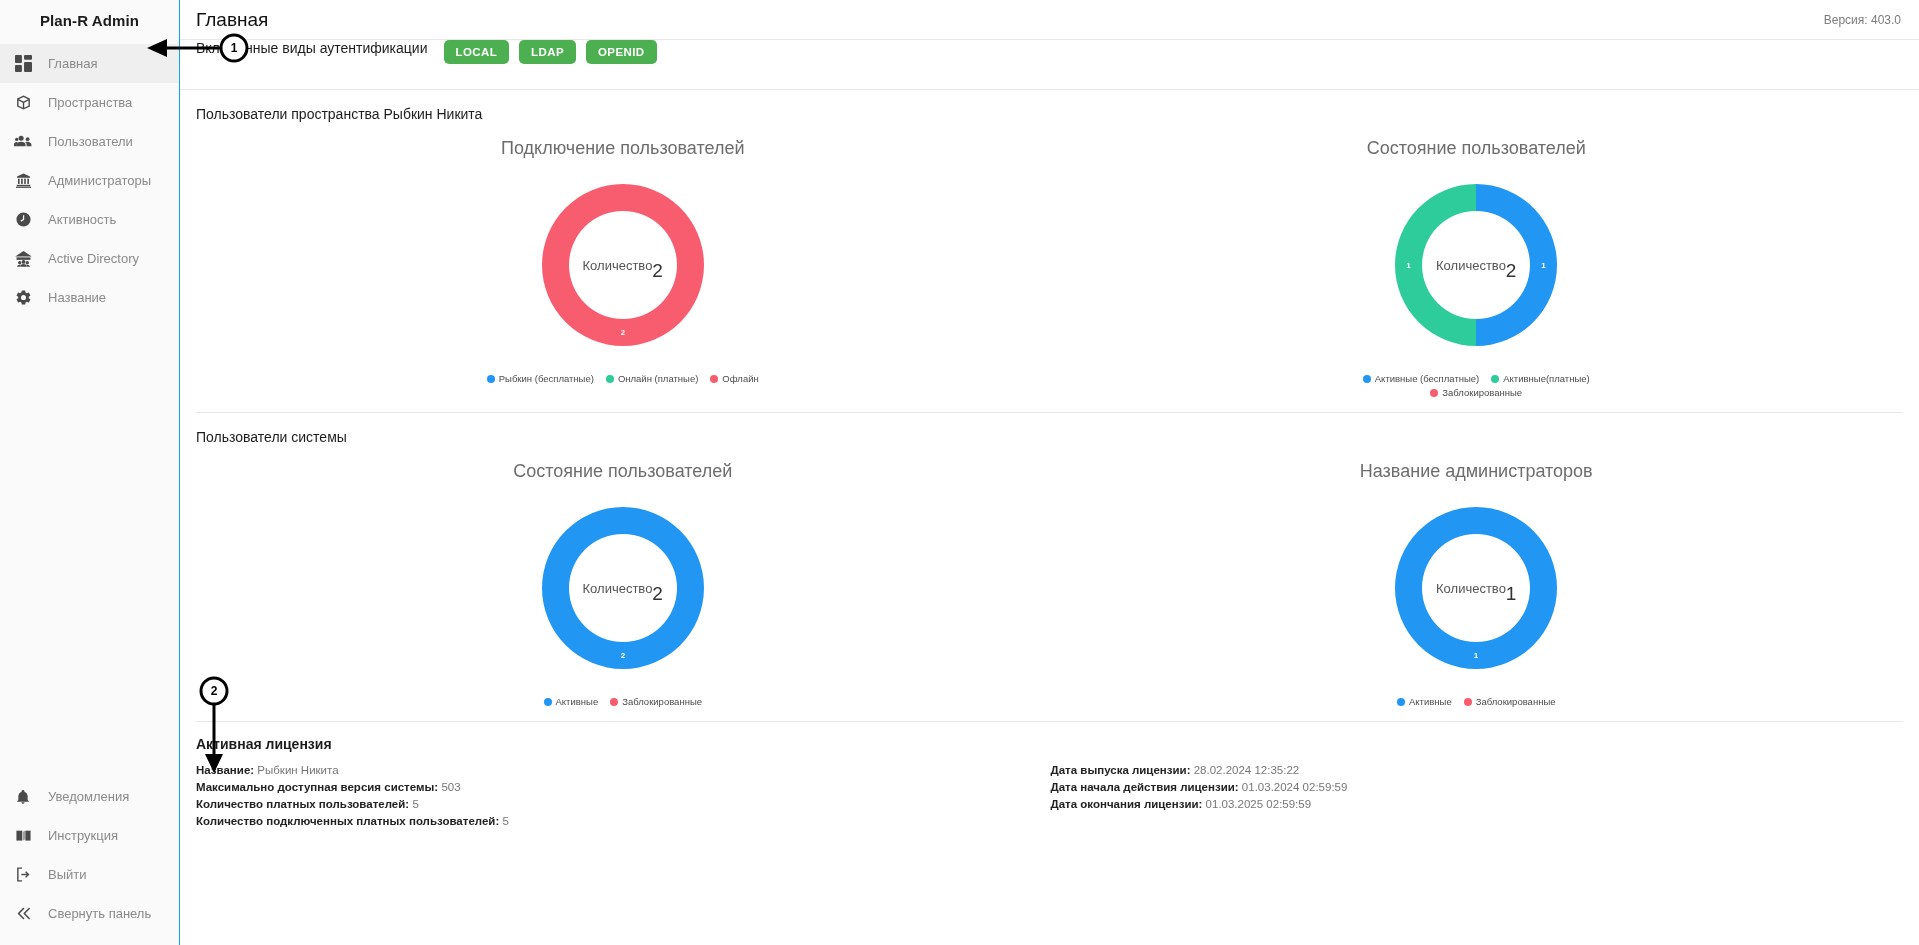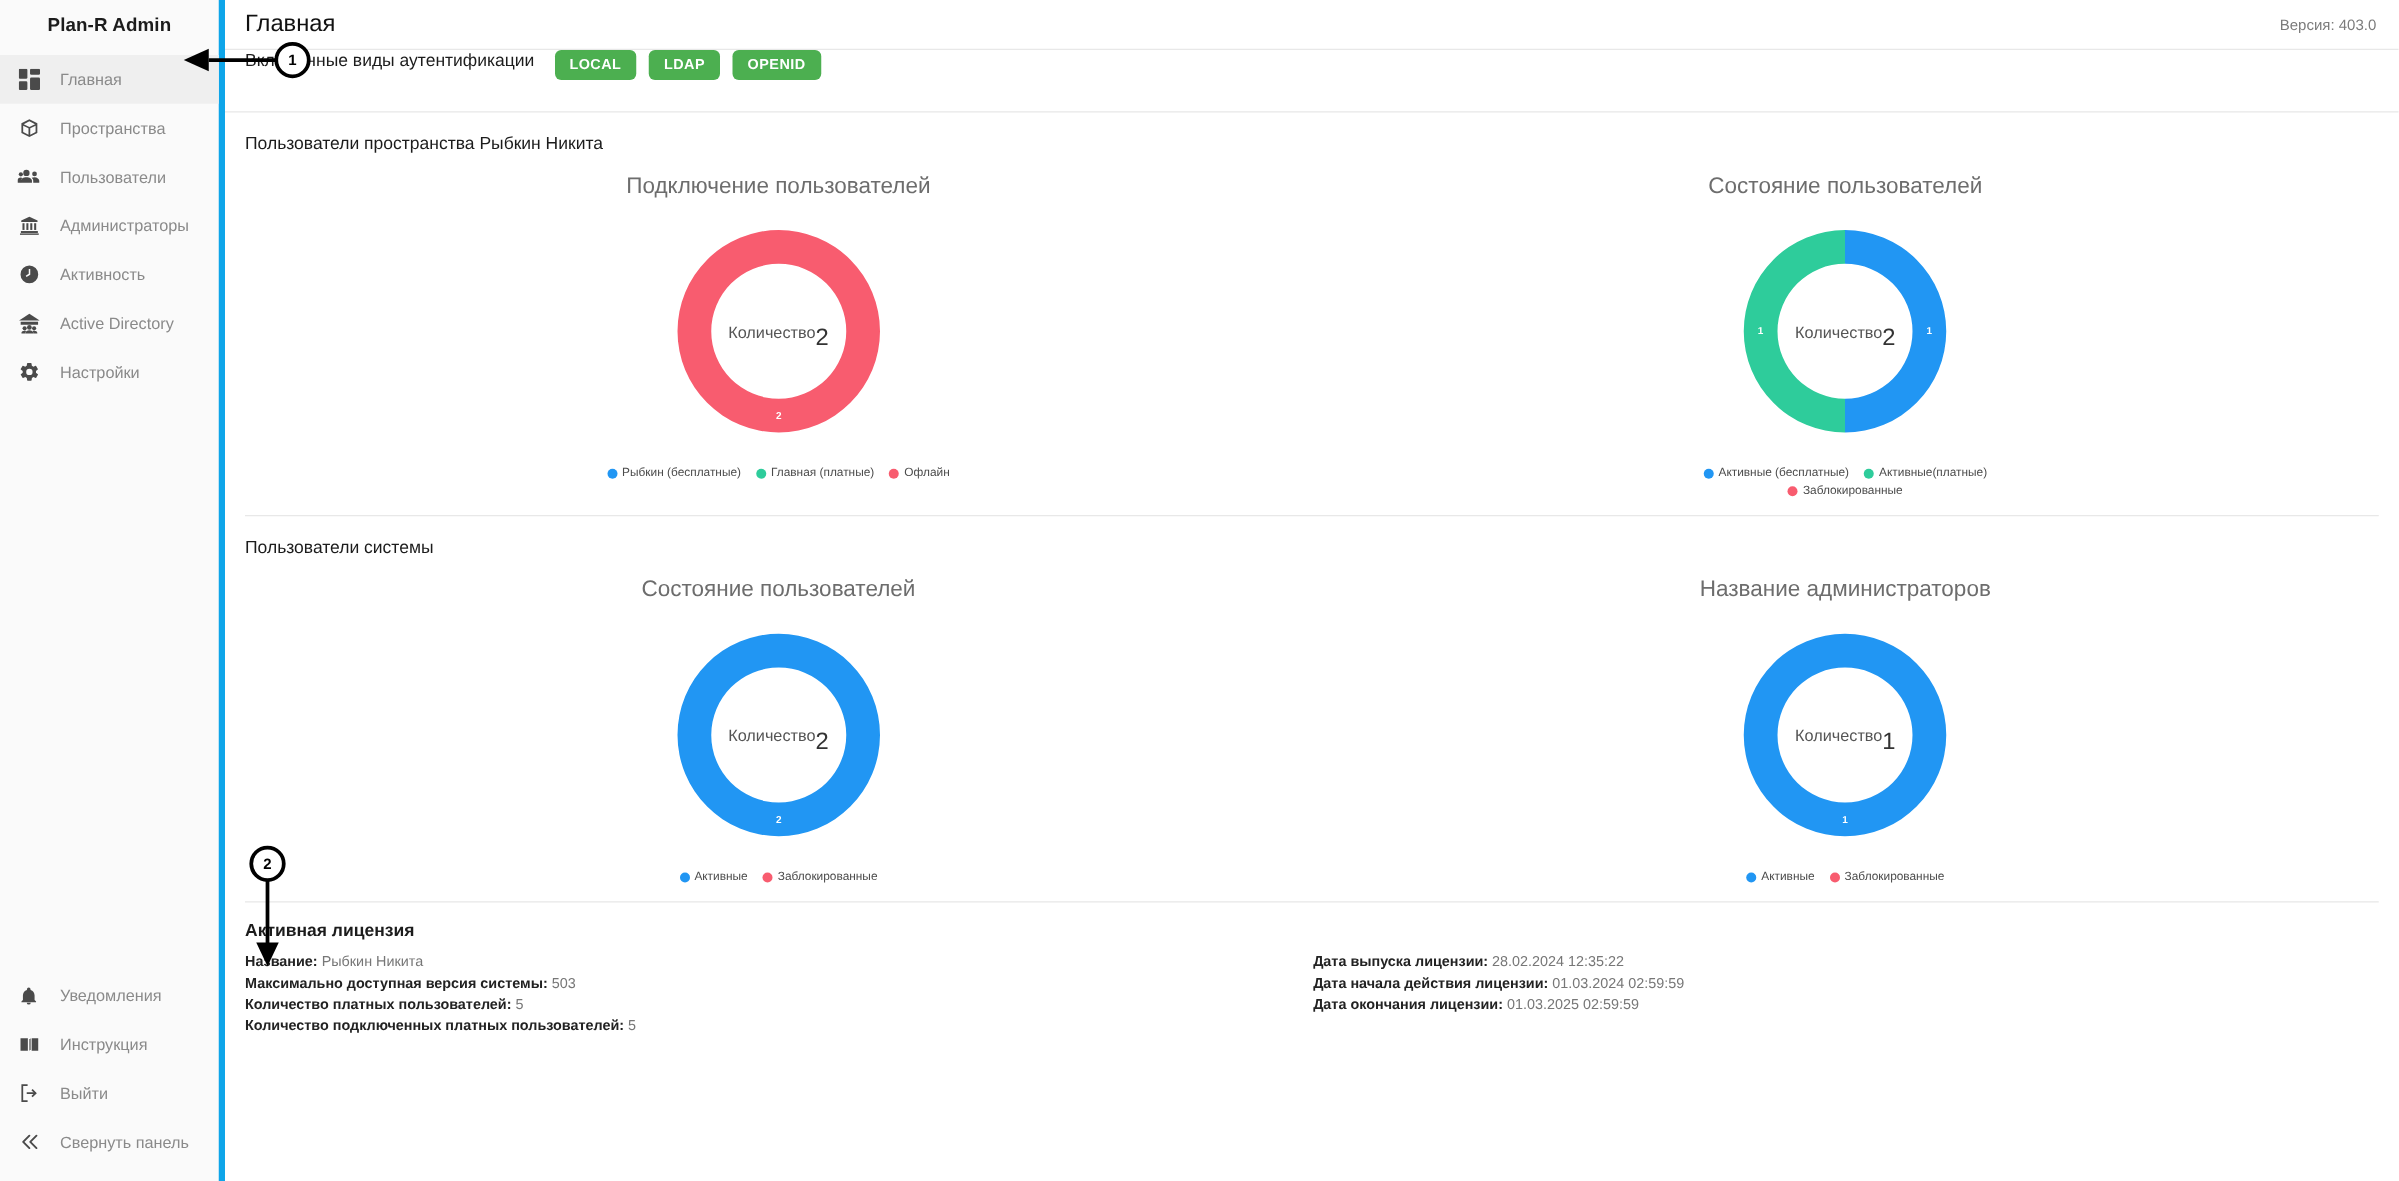--- a/index.html
+++ b/index.html
@@ -13,21 +13,21 @@
   }
 
   .app { display: flex; width: 1919px; height: 945px; }
 
   
   .sidebar {
     width: 180px;
     min-width: 180px;
     height: 945px;
     background: #fafafa;
-    border-right: 5px solid #0ea5e9;
+    border-right: 1px solid #0ea5e9;
     display: flex;
     flex-direction: column;
     position: relative;
   }
   .brand {
     height: 40px;
     display: flex;
     align-items: center;
     justify-content: center;
     font-size: 15px;
@@ -304,21 +304,21 @@
             </svg>
           </span>
           <span class="lbl">Active Directory</span>
         </div>
         <div class="nav-item">
           <span class="ico">
             <svg width="17" height="17" viewBox="0 0 24 24" fill="currentColor">
               <path d="M19.4 13a7.6 7.6 0 0 0 .1-1 7.6 7.6 0 0 0-.1-1l2.1-1.6a.5.5 0 0 0 .1-.6l-2-3.5a.5.5 0 0 0-.6-.2l-2.5 1a7.3 7.3 0 0 0-1.7-1l-.4-2.6a.5.5 0 0 0-.5-.4h-4a.5.5 0 0 0-.5.4l-.4 2.6a7.3 7.3 0 0 0-1.7 1l-2.5-1a.5.5 0 0 0-.6.2l-2 3.5a.5.5 0 0 0 .1.6L4.5 11a8 8 0 0 0 0 2l-2.1 1.6a.5.5 0 0 0-.1.6l2 3.5a.5.5 0 0 0 .6.2l2.5-1a7.3 7.3 0 0 0 1.7 1l.4 2.6a.5.5 0 0 0 .5.4h4a.5.5 0 0 0 .5-.4l.4-2.6a7.3 7.3 0 0 0 1.7-1l2.5 1a.5.5 0 0 0 .6-.2l2-3.5a.5.5 0 0 0-.1-.6L19.4 13zM12 15.6A3.6 3.6 0 1 1 15.6 12 3.6 3.6 0 0 1 12 15.6z"></path>
             </svg>
           </span>
-          <span class="lbl">Настройки</span>
+          <span class="lbl">Название</span>
         </div>
       </nav>
     <nav class="nav-bottom">
         <div class="nav-item">
           <span class="ico">
             <svg width="16" height="16" viewBox="0 0 24 24" fill="currentColor">
               <path d="M12 22a2.4 2.4 0 0 0 2.4-2.3H9.6A2.4 2.4 0 0 0 12 22zm7-5.6v-5.2c0-3.3-1.8-6-4.8-6.7v-.7a2.2 2.2 0 1 0-4.4 0v.7C6.8 5.2 5 7.9 5 11.2v5.2l-1.8 1.8v.9h17.6v-.9L19 16.4z"></path>
             </svg>
           </span>
           <span class="lbl">Уведомления</span>
@@ -387,21 +387,21 @@
                 <div class="val">2</div>
               </div>
             </div>
             <div class="legend">
               <span class="legend-item">
                 <span class="legend-dot" style="background:#2196f3"></span>
                 <span>Рыбкин (бесплатные)</span>
               </span>
               <span class="legend-item">
                 <span class="legend-dot" style="background:#2ecc9b"></span>
-                <span>Главная (платные)</span>
+                <span>Онлайн (платные)</span>
               </span>
               <span class="legend-item">
                 <span class="legend-dot" style="background:#f85c6f"></span>
                 <span>Офлайн</span>
               </span>
             </div>
           </div>
           <div class="chart-cell">
             <div class="chart-title">Состояние пользователей</div>
             <div class="donut-wrap">

